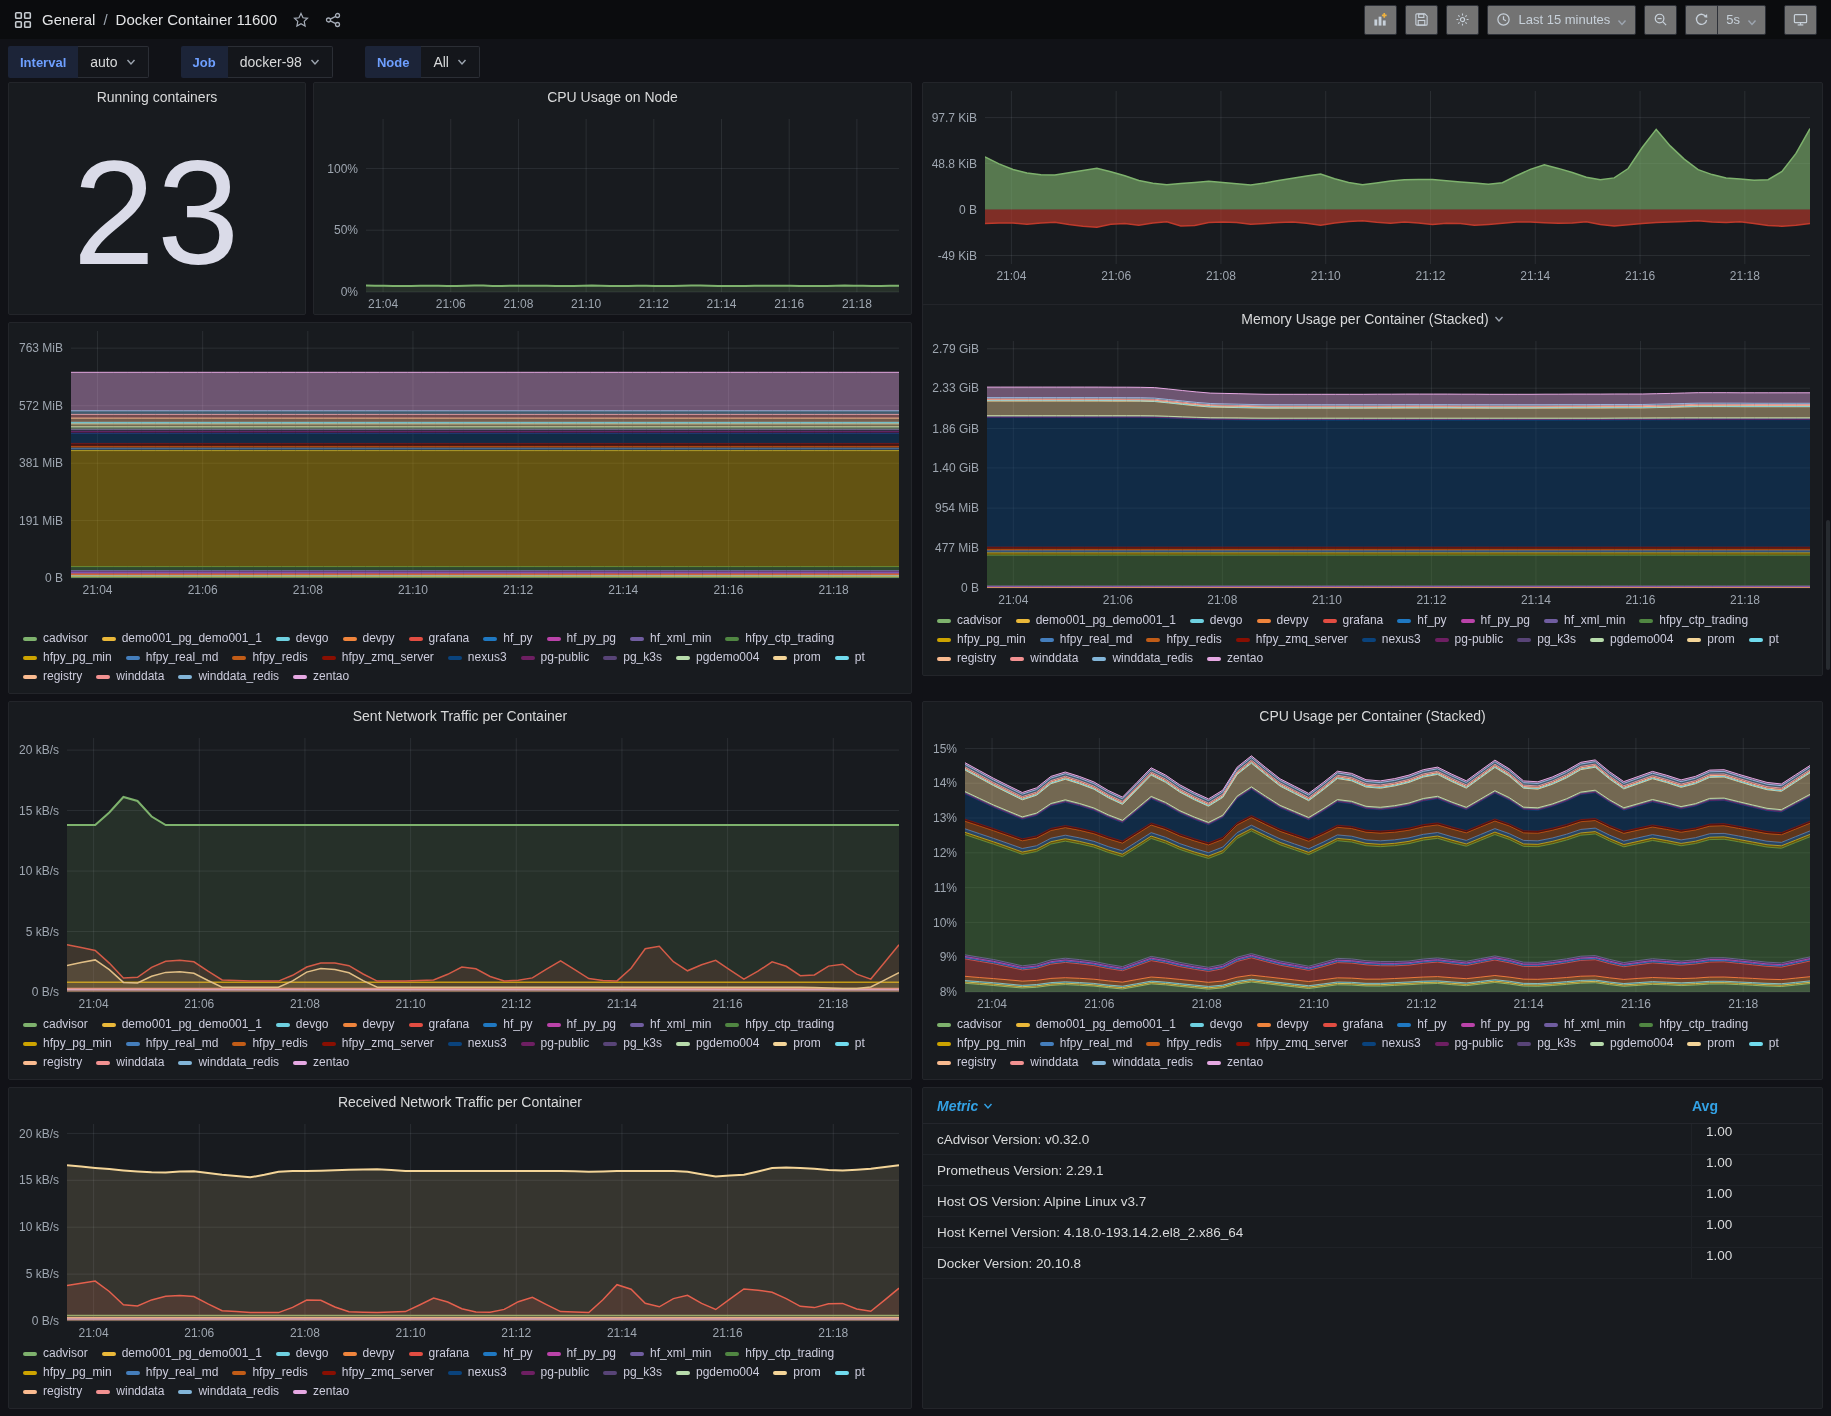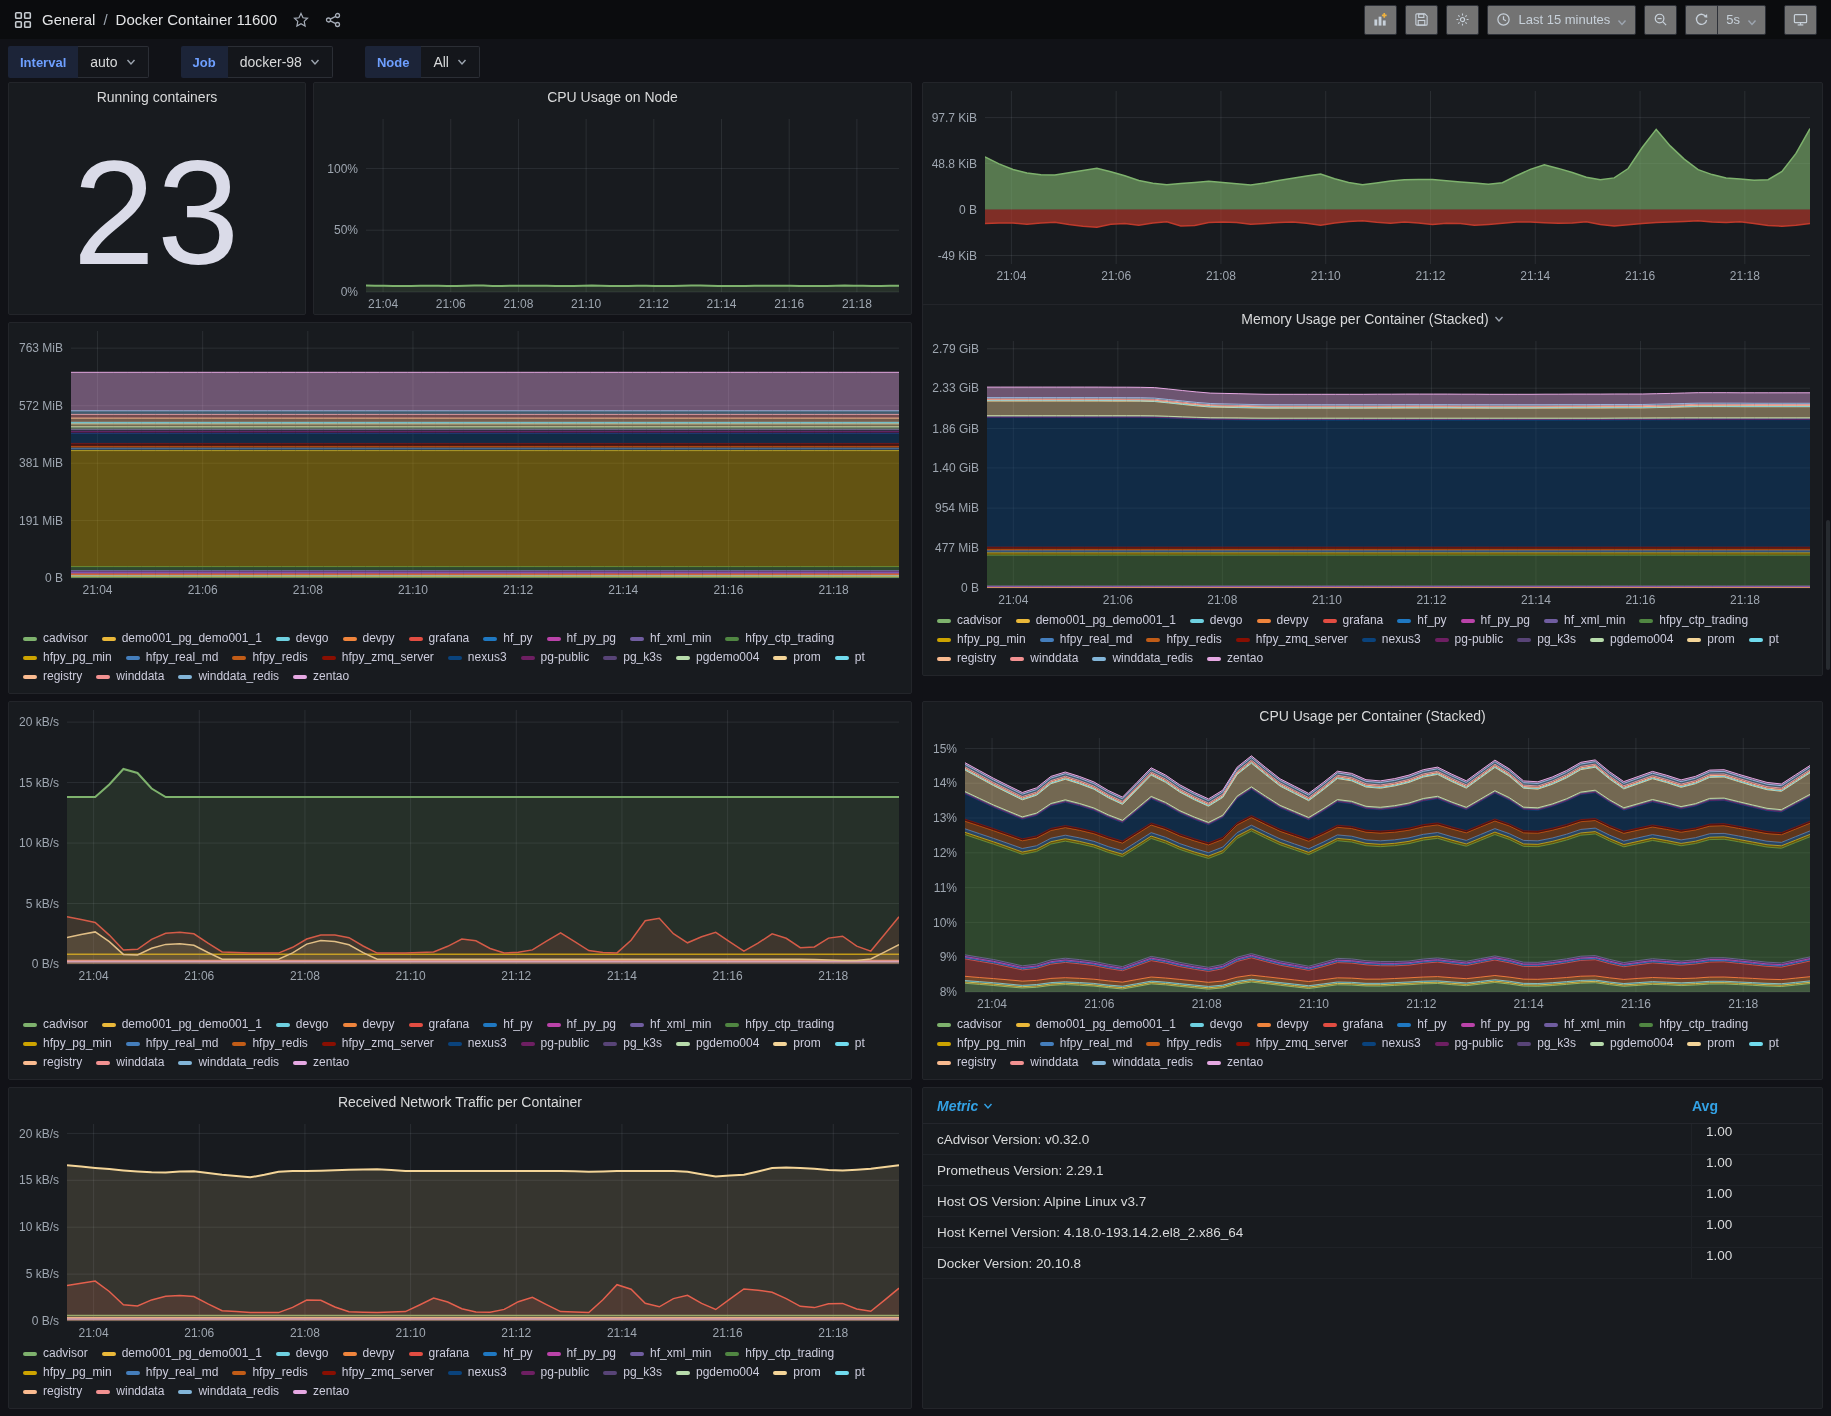--- a/index.html
+++ b/index.html
@@ -654,20 +654,23 @@
           <span>winddata_redis</span>
         </span>
         <span class="li">
           <span class="sw" style="background: rgb(229, 168, 226);"></span>
           <span>zentao</span>
         </span>
       </div>
   </section>
 
   <section class="panel" style="left:8px;top:701px;width:904px;height:379px;">
+    <div class="ptitle">
+        <span>Sent Network Traffic per Container</span>
+      </div>
     <div class="chart"><svg width="902" height="284">
           <line x1="58" x2="890" y1="20.095238095238095" y2="20.095238095238095" stroke="rgba(204,212,224,0.10)"></line>
           <text x="50" y="20.095238095238095" text-anchor="end" dy="0.35em" fill="#9EA6B0" font-size="12">20 kB/s</text>
           <line x1="58" x2="890" y1="80.57142857142857" y2="80.57142857142857" stroke="rgba(204,212,224,0.10)"></line>
           <text x="50" y="80.57142857142857" text-anchor="end" dy="0.35em" fill="#9EA6B0" font-size="12">15 kB/s</text>
           <line x1="58" x2="890" y1="141.04761904761907" y2="141.04761904761907" stroke="rgba(204,212,224,0.10)"></line>
           <text x="50" y="141.04761904761907" text-anchor="end" dy="0.35em" fill="#9EA6B0" font-size="12">10 kB/s</text>
           <line x1="58" x2="890" y1="201.52380952380952" y2="201.52380952380952" stroke="rgba(204,212,224,0.10)"></line>
           <text x="50" y="201.52380952380952" text-anchor="end" dy="0.35em" fill="#9EA6B0" font-size="12">5 kB/s</text>
           <line x1="58" x2="890" y1="262" y2="262" stroke="rgba(204,212,224,0.10)"></line>

